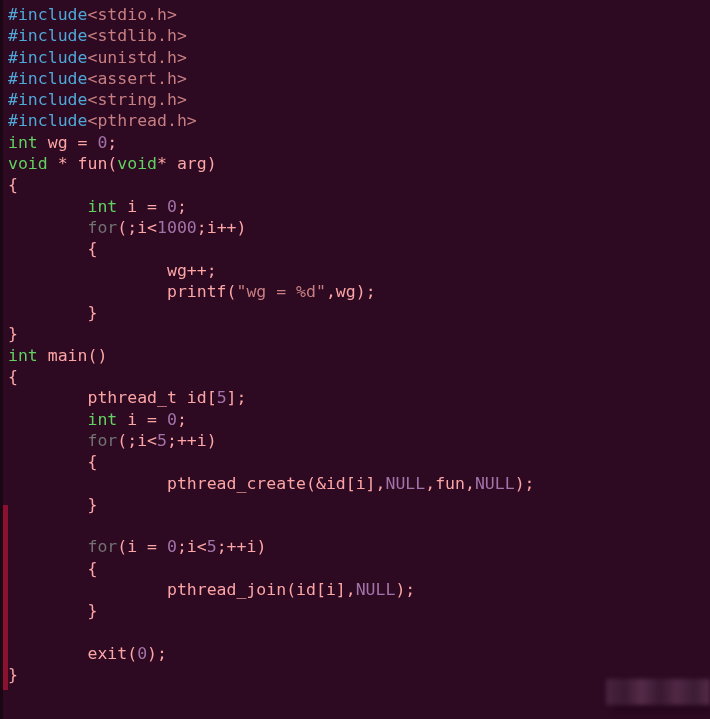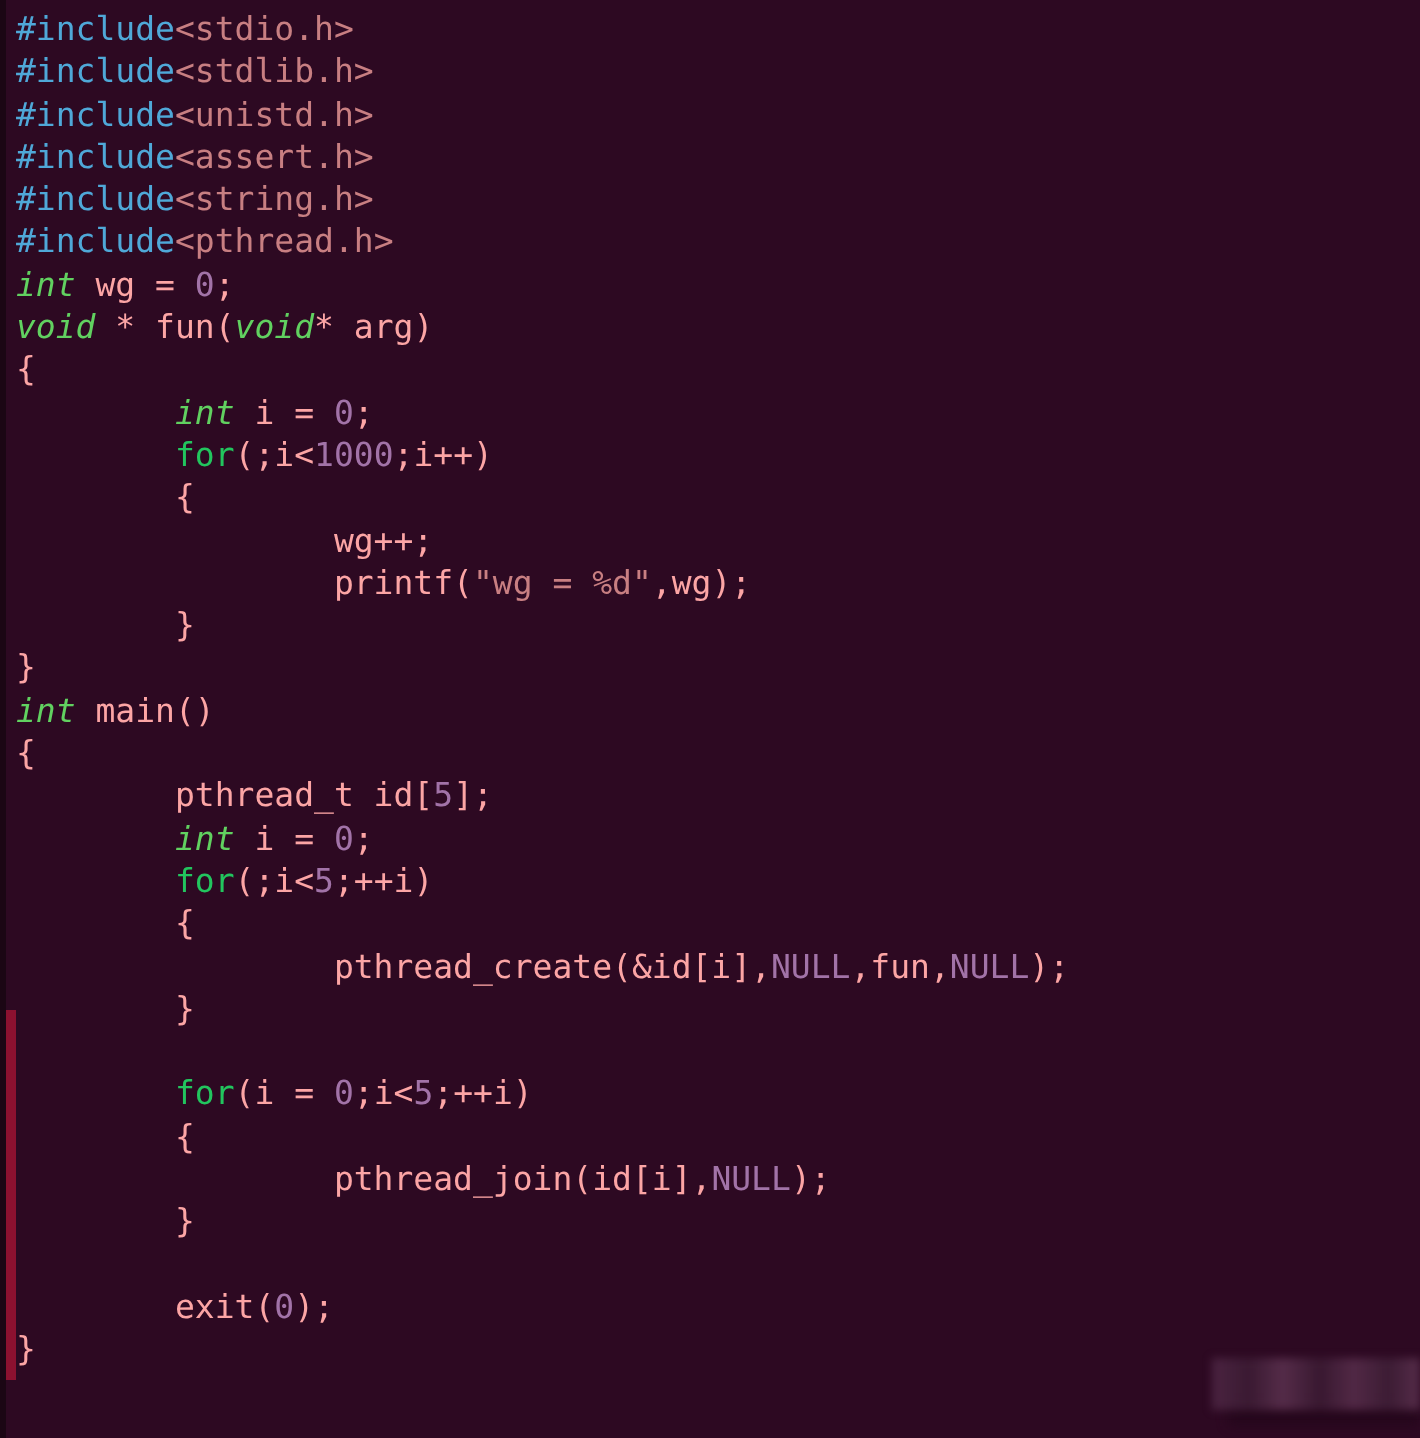--- a/index.html
+++ b/index.html
@@ -44,22 +44,22 @@
     color: #ffffff;
   }
   .line {
     height: 21.3px;
     white-space: pre;
     color: #ffffff;
   }
   
   .t-pre     { color: #4fa8d8; }   
   .t-hdr     { color: #c87f82; }   
-  .t-kw      { color: #61d160; font-style: italic; }   
-  .t-ctl     { color: #22c55e; }   
+  .t-kw      { color: #61d160; }   
+  .t-ctl     { color: #737373; }   
   .t-num     { color: #a273a8; }   
   .t-str     { color: #c87f82; }   
   .t-plain   { color: #fca5a5; }
   .watermark-inner {
     position: absolute;
     right: 0;
     bottom: 14px;
     width: 104px;
     height: 26px;
     background: linear-gradient(90deg,

